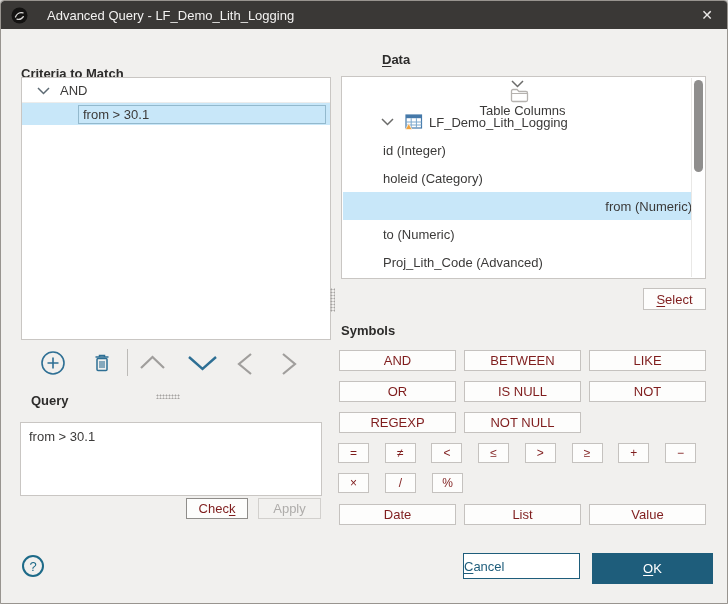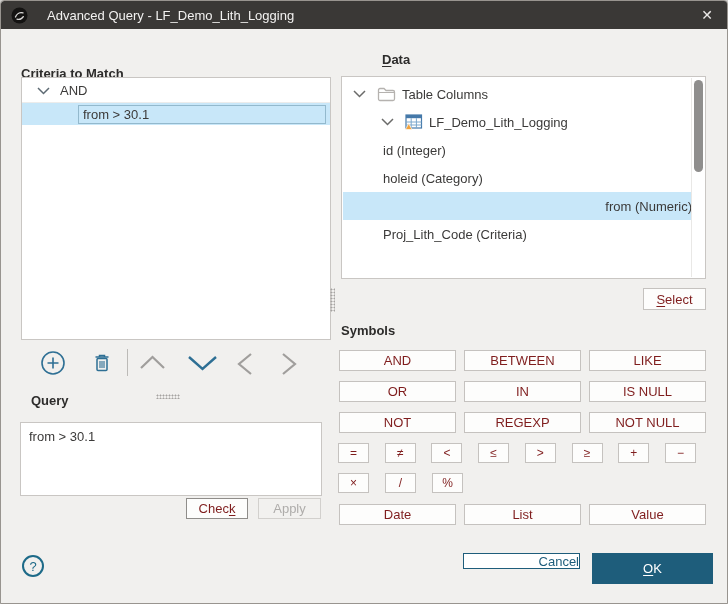--- a/index.html
+++ b/index.html
@@ -43,21 +43,21 @@
   .btn { position:absolute; display:flex; align-items:center; justify-content:center;
     background:#fdfdfc; border:1px solid #c5c2bf; color:#7f1d1d; font-size:13px; cursor:default; }
   .check-btn { left:185px; top:497px; width:62px; height:21px; border-color:#8f8d8a; }
   .apply-btn { left:257px; top:497px; width:63px; height:21px;
     background:#f2f1ef; border-color:#d2d0cd; color:#aeacaa; }
   
   .data-box { left:340px; top:75px; width:365px; height:203px; }
   .tree-content { position:absolute; left:1px; top:3px; width:349px; }
   .tree-row { height:28px; display:flex; align-items:center; font-size:13px; color:#3b3a39; }
   .tree-row.selected { background:#c8e7f9;justify-content:flex-end; }
-  .tr-l0 { padding-left:10px; } .tr-l1 { padding-left:38px; } .tr-l2 { padding-left:40px; }
+  .tr-l0 { padding-left:10px;flex-direction:column; } .tr-l1 { padding-left:38px; } .tr-l2 { padding-left:40px; }
   .tree-row .exp { display:flex; margin-right:11px; }
   .tree-row .node-ic { display:flex; margin-right:6px; }
   .scrollbar { position:absolute; right:1px; top:1px; bottom:1px; width:13px;
     background:#fff; border-left:1px solid #e9e8e6; }
   .scroll-thumb { position:absolute; left:2px; top:2px; width:9px; height:92px;
     background:#8f8e8d; border-radius:5px; }
   .select-btn { left:642px; top:287px; width:63px; height:22px; }
   
   .kw-grid { position:absolute; left:338px; top:349px; display:grid;
     grid-template-columns:repeat(3,117px); column-gap:8px; row-gap:10px; }
@@ -65,23 +65,23 @@
   .val-grid { position:absolute; left:338px; top:503px; display:grid;
     grid-template-columns:repeat(3,117px); column-gap:8px; }
   .op-row1 { position:absolute; left:337px; top:442px; width:358px;
     display:flex; justify-content:space-between; }
   .op-row2 { position:absolute; left:337px; top:472px; display:flex; gap:16px; }
   .op-btn { position:static; width:31px; height:20px; font-size:12px; }
   
   .help-btn { position:absolute; left:21px; top:554px; width:22px; height:22px;
     border:2px solid #1d6a88; border-radius:50%; color:#1d6a88; font-size:13px;
     display:flex; align-items:center; justify-content:center; }
-  .cancel-btn { position:absolute; left:462px; top:552px; width:117px; height:16px;
+  .cancel-btn { position:absolute; left:462px; top:552px; width:117px; height:26px;
     background:#fff; border:1px solid #1e5d7b; color:#1e5d7b; font-size:13px;
-    display:flex; align-items:center; justify-content:flex-end; }
+    display:flex; align-items:center; justify-content:flex-start; }
   .ok-btn { position:absolute; left:591px; top:552px; width:121px; height:31px;
     background:#1e5d7b; border:1px solid #1e5d7b; color:#fff; font-size:13px;
     display:flex; align-items:center; justify-content:center; }
 </style>
 </head>
 <body>
 
 <div class="dialog">
 
   <div class="titlebar">
@@ -211,42 +211,44 @@
       <div class="tree-row tr-l2">
         <span>id (Integer)</span>
       </div>
       <div class="tree-row tr-l2">
         <span>holeid (Category)</span>
       </div>
       <div class="tree-row tr-l2 selected">
         <span>from (Numeric)</span>
       </div>
       <div class="tree-row tr-l2">
-        <span>Proj_Lith_Code (Criteria)</span>
+        <span>to (Numeric)</span>
+      </div>
+      <div class="tree-row tr-l2">
+        <span>Proj_Lith_Code (Advanced)</span>
       </div>
     </div>
     <div class="scrollbar">
       <div class="scroll-thumb"></div>
     </div>
   </div>
 
   <div class="v-split"></div>
 
   <div class="btn select-btn">
     <span><span class="u">S</span><span>elect</span></span>
   </div>
 
   <div class="sec-label" style="left:340px; top:322px;">Symbols</div>
 
   <div class="kw-grid">
     <div class="btn">AND</div>
     <div class="btn">BETWEEN</div>
     <div class="btn">LIKE</div>
     <div class="btn">OR</div>
-    <div class="btn">IN</div>
     <div class="btn">IS NULL</div>
     <div class="btn">NOT</div>
     <div class="btn">REGEXP</div>
     <div class="btn">NOT NULL</div>
   </div>
 
   <div class="op-row1">
     <div class="btn op-btn">=</div>
     <div class="btn op-btn">≠</div>
     <div class="btn op-btn">&lt;</div>

